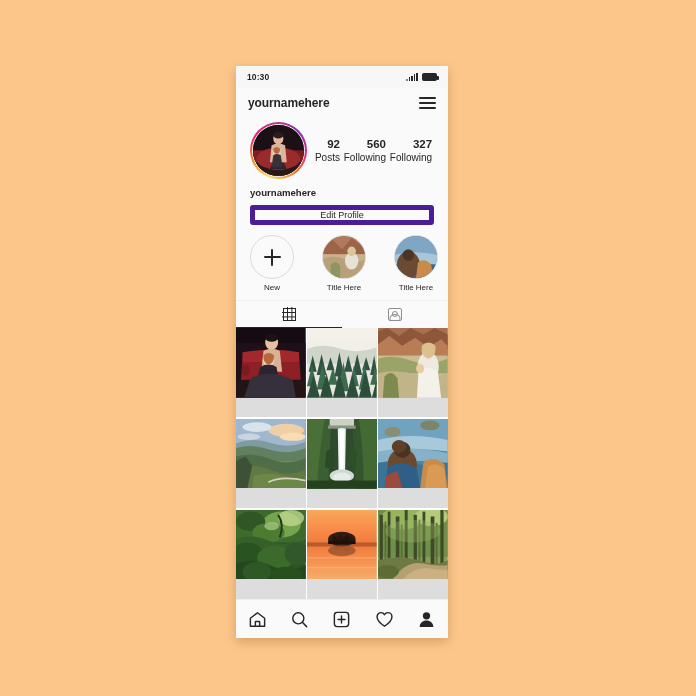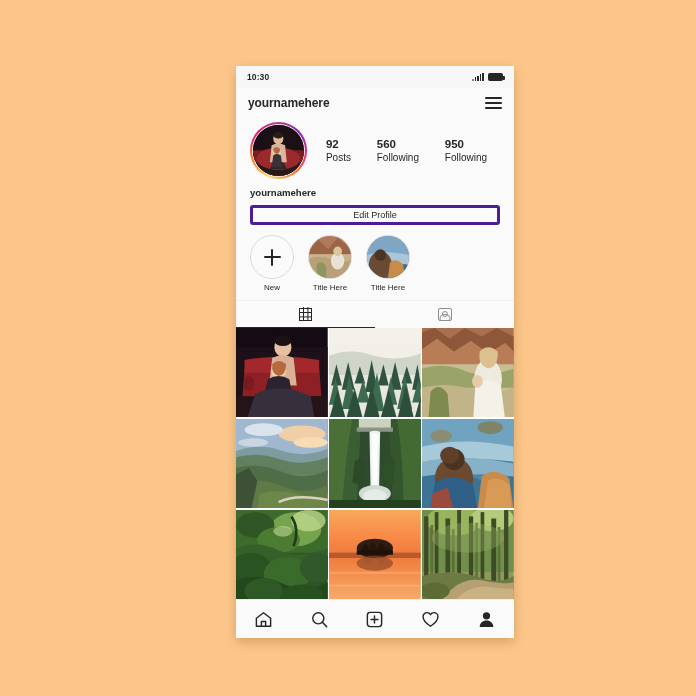--- a/index.html
+++ b/index.html
@@ -8,21 +8,21 @@
     overflow: hidden;
     font-family: "Liberation Sans", sans-serif;
   }
   body {
     background: #FCC68A;
     position: relative;
   }
   .phone {
     position: absolute;
     left: 236px; top: 66px;
-    width: 278px; height: 572px;
+    width: 212px; height: 572px;
     background: #FAFAFA;
     box-shadow: 0 4px 10px rgba(120,70,20,0.28);
     overflow: hidden;
     display: flex;
     flex-direction: column;
   }
   
   .statusbar {
     height: 22px;
     background: #F7F7F7;
@@ -81,41 +81,41 @@
     overflow: hidden;
     background: #1b1016;
     position: relative;
   }
   .av-art { position: absolute; inset: 0; }
   .stats {
     flex: 1;
     display: flex; align-items: center; justify-content: space-around;
     padding-left: 6px;
   }
-  .stat { text-align: left; }
+  .stat { text-align: right; }
   .stat-num { font-size: 11.5px; font-weight: 700; color: #262626; line-height: 1.25; }
   .stat-label { font-size: 10px; color: #262626; line-height: 1.3; }
   .profile-name {
     font-size: 9.6px; font-weight: 700; color: #262626;
     padding: 8px 14px 0 14px;
     flex: 0 0 auto;
   }
   .edit-btn {
     margin: 7px 14px 0 14px;
     height: 20px;
-    border: 3px solid #4c1d95; border-radius: 3px;
+    border: 5px solid #4c1d95; border-radius: 3px;
     background: #FAFAFA;
     display: flex; align-items: center; justify-content: center;
     font-size: 9px; color: #262626; font-weight: 500;
     cursor: pointer;
     flex: 0 0 auto;
   }
   
   .highlights {
-    display: flex; gap: 14px;
+    display: flex; gap: 28px;
     padding: 10px 14px 8px 14px;
     flex: 0 0 auto;
   }
   .hl { width: 44px; text-align: center; cursor: pointer; }
   .hl-circle {
     width: 44px; height: 44px; border-radius: 50%;
     overflow: hidden; position: relative;
     border: 1px solid #DBDBDB;
     background: #FAFAFA;
     display: flex; align-items: center; justify-content: center;
@@ -237,21 +237,21 @@
     <div class="stats">
       <div class="stat">
         <div class="stat-num">92</div>
         <div class="stat-label">Posts</div>
       </div>
       <div class="stat">
         <div class="stat-num">560</div>
         <div class="stat-label">Following</div>
       </div>
       <div class="stat">
-        <div class="stat-num">950</div>
+        <div class="stat-num">327</div>
         <div class="stat-label">Following</div>
       </div>
     </div>
   </div>
 
   <div class="profile-name">yournamehere</div>
 
   <div class="edit-btn">Edit Profile</div>
 
   <div class="highlights">

